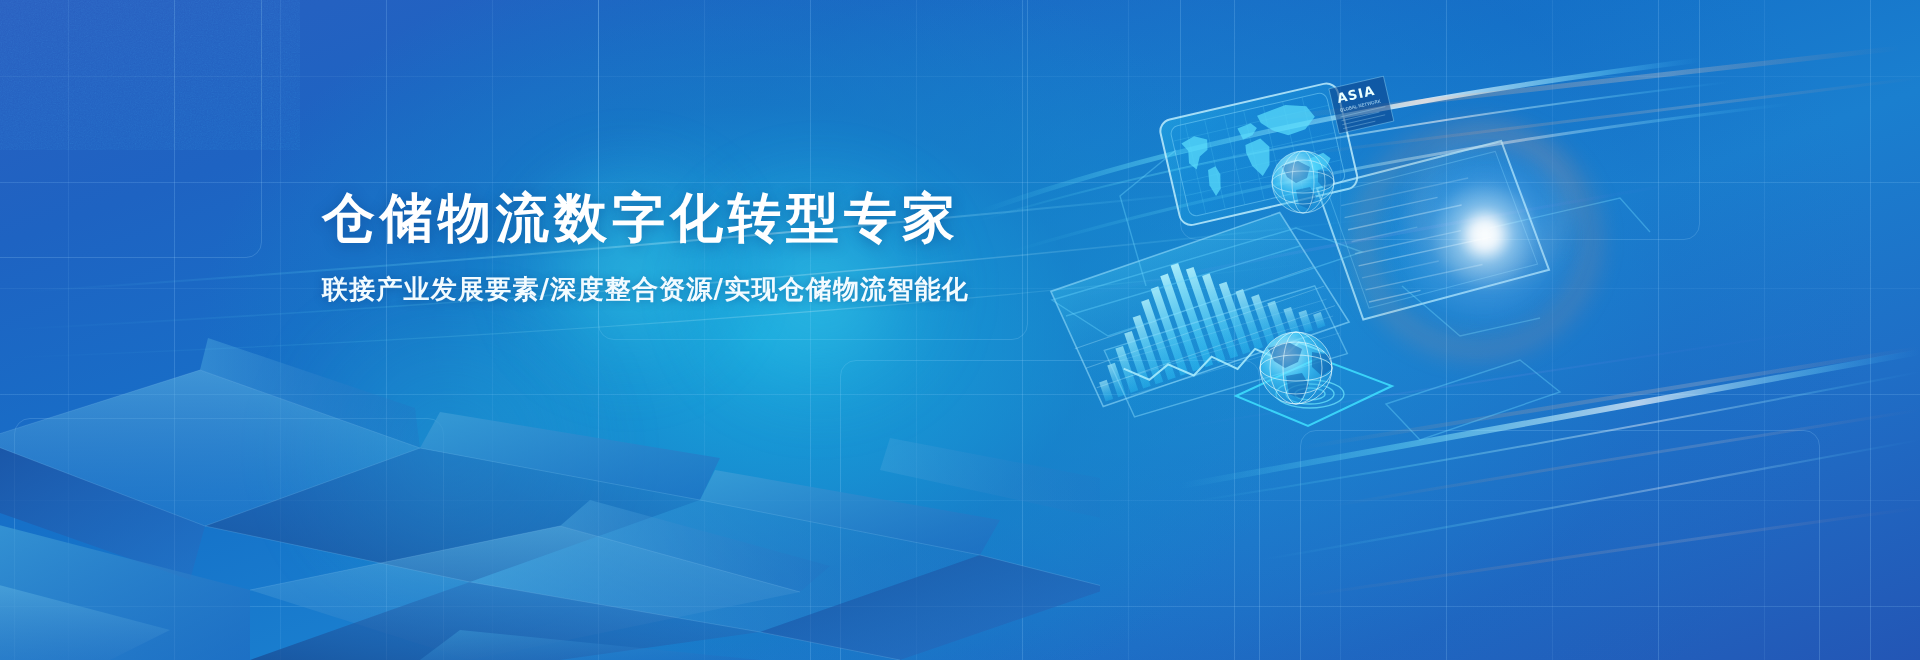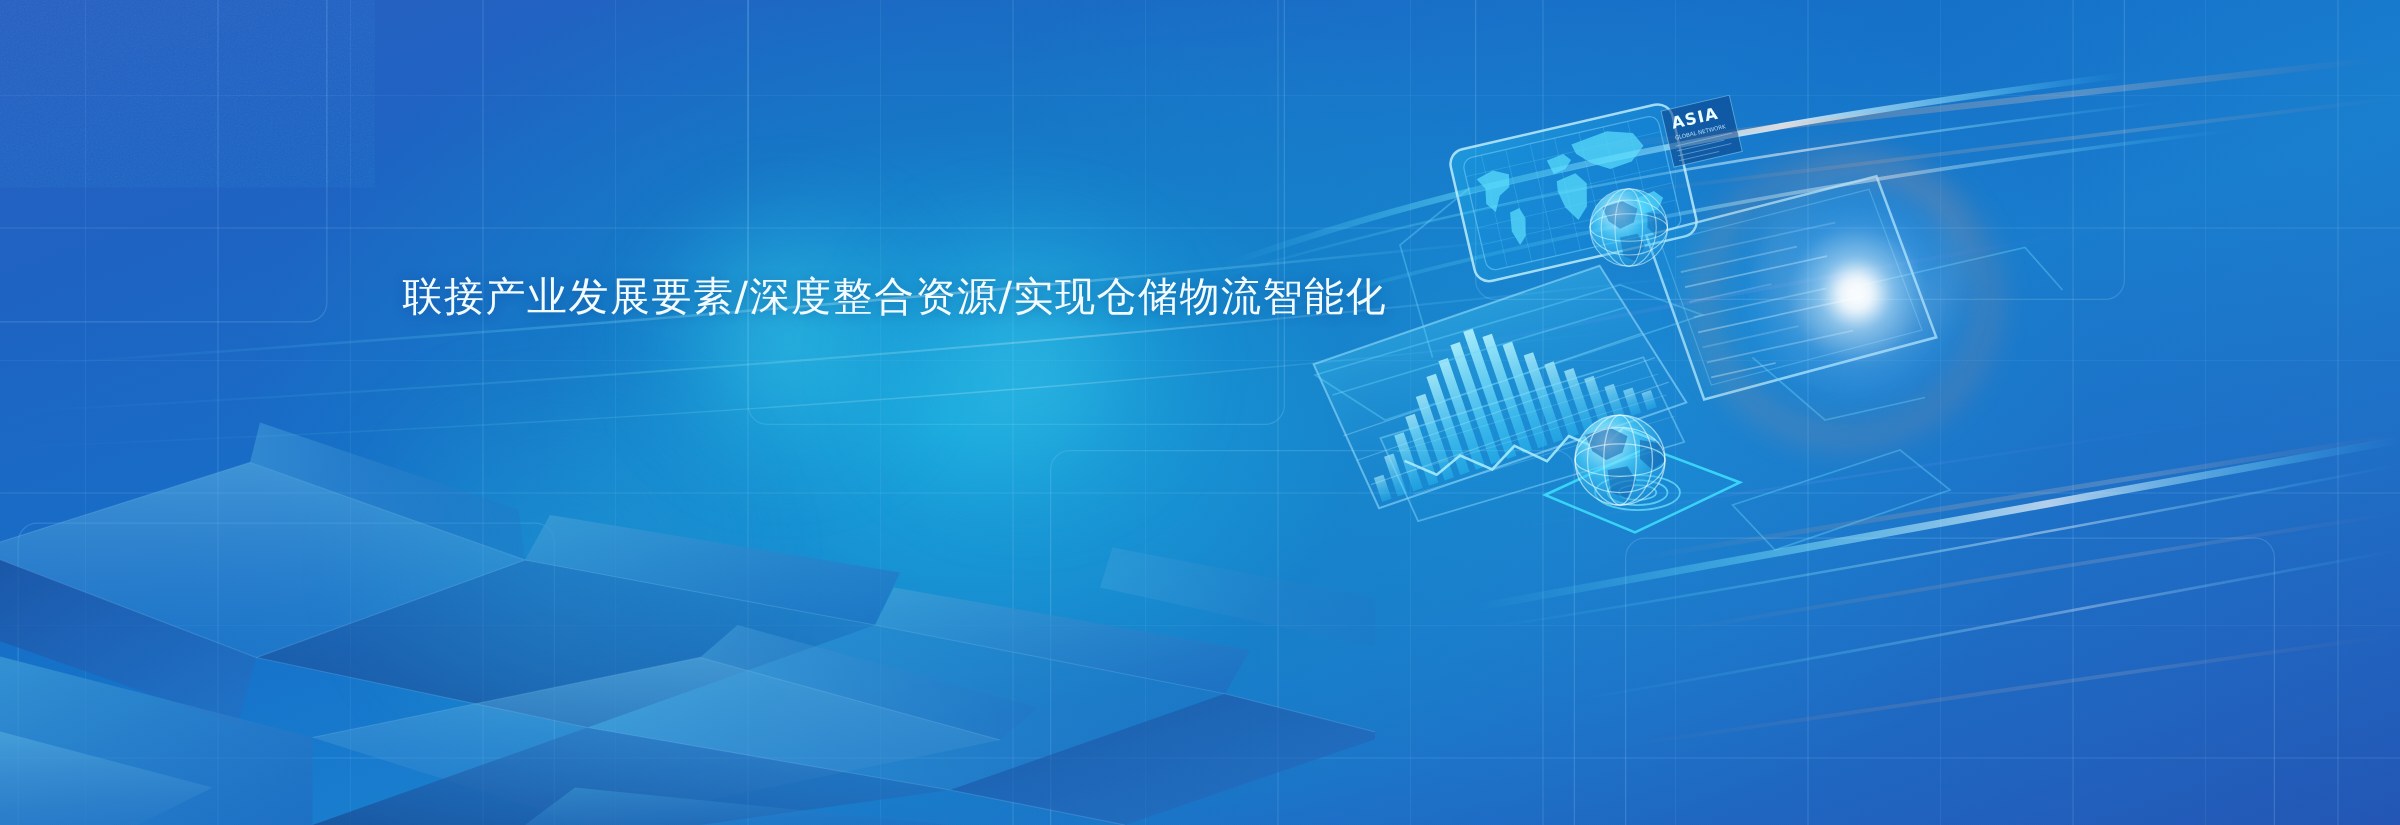--- a/index.html
+++ b/index.html
@@ -85,21 +85,21 @@
 
   
   .copy { position:absolute; left:322px; top:190px; width:700px; pointer-events:none; }
   .headline {
     font-size:53px; line-height:1.06; font-weight:700; color:#ffffff;
     letter-spacing:5px; white-space:nowrap;
     text-shadow:0 2px 14px rgba(8,50,120,0.40);
   }
   .subline {
     margin-top:26px;
-    font-size:32px; font-weight:400; color:#f2fbff;
+    font-size:26px; font-weight:700; color:#f2fbff;
     letter-spacing:1.2px; white-space:nowrap;
     text-shadow:0 1px 9px rgba(8,50,120,0.38);
   }
 
   .svg-layer { position:absolute; inset:0; pointer-events:none; }
 </style>
 </head>
 <body>
 
 <div id="banner">
@@ -390,16 +390,17 @@
 
   <svg class="grain">
     <filter id="noiseF">
       <feTurbulence type="fractalNoise" baseFrequency="0.82" numOctaves="3" stitchTiles="stitch"></feTurbulence>
       <feColorMatrix type="saturate" values="0"></feColorMatrix>
     </filter>
     <rect width="100%" height="100%" filter="url(#noiseF)" opacity=".55"></rect>
   </svg>
 
   <div class="copy">
+    <div class="headline">仓储物流数字化转型专家</div>
     <div class="subline">联接产业发展要素/深度整合资源/实现仓储物流智能化</div>
   </div>
 
 </div>
 
 </body></html>

